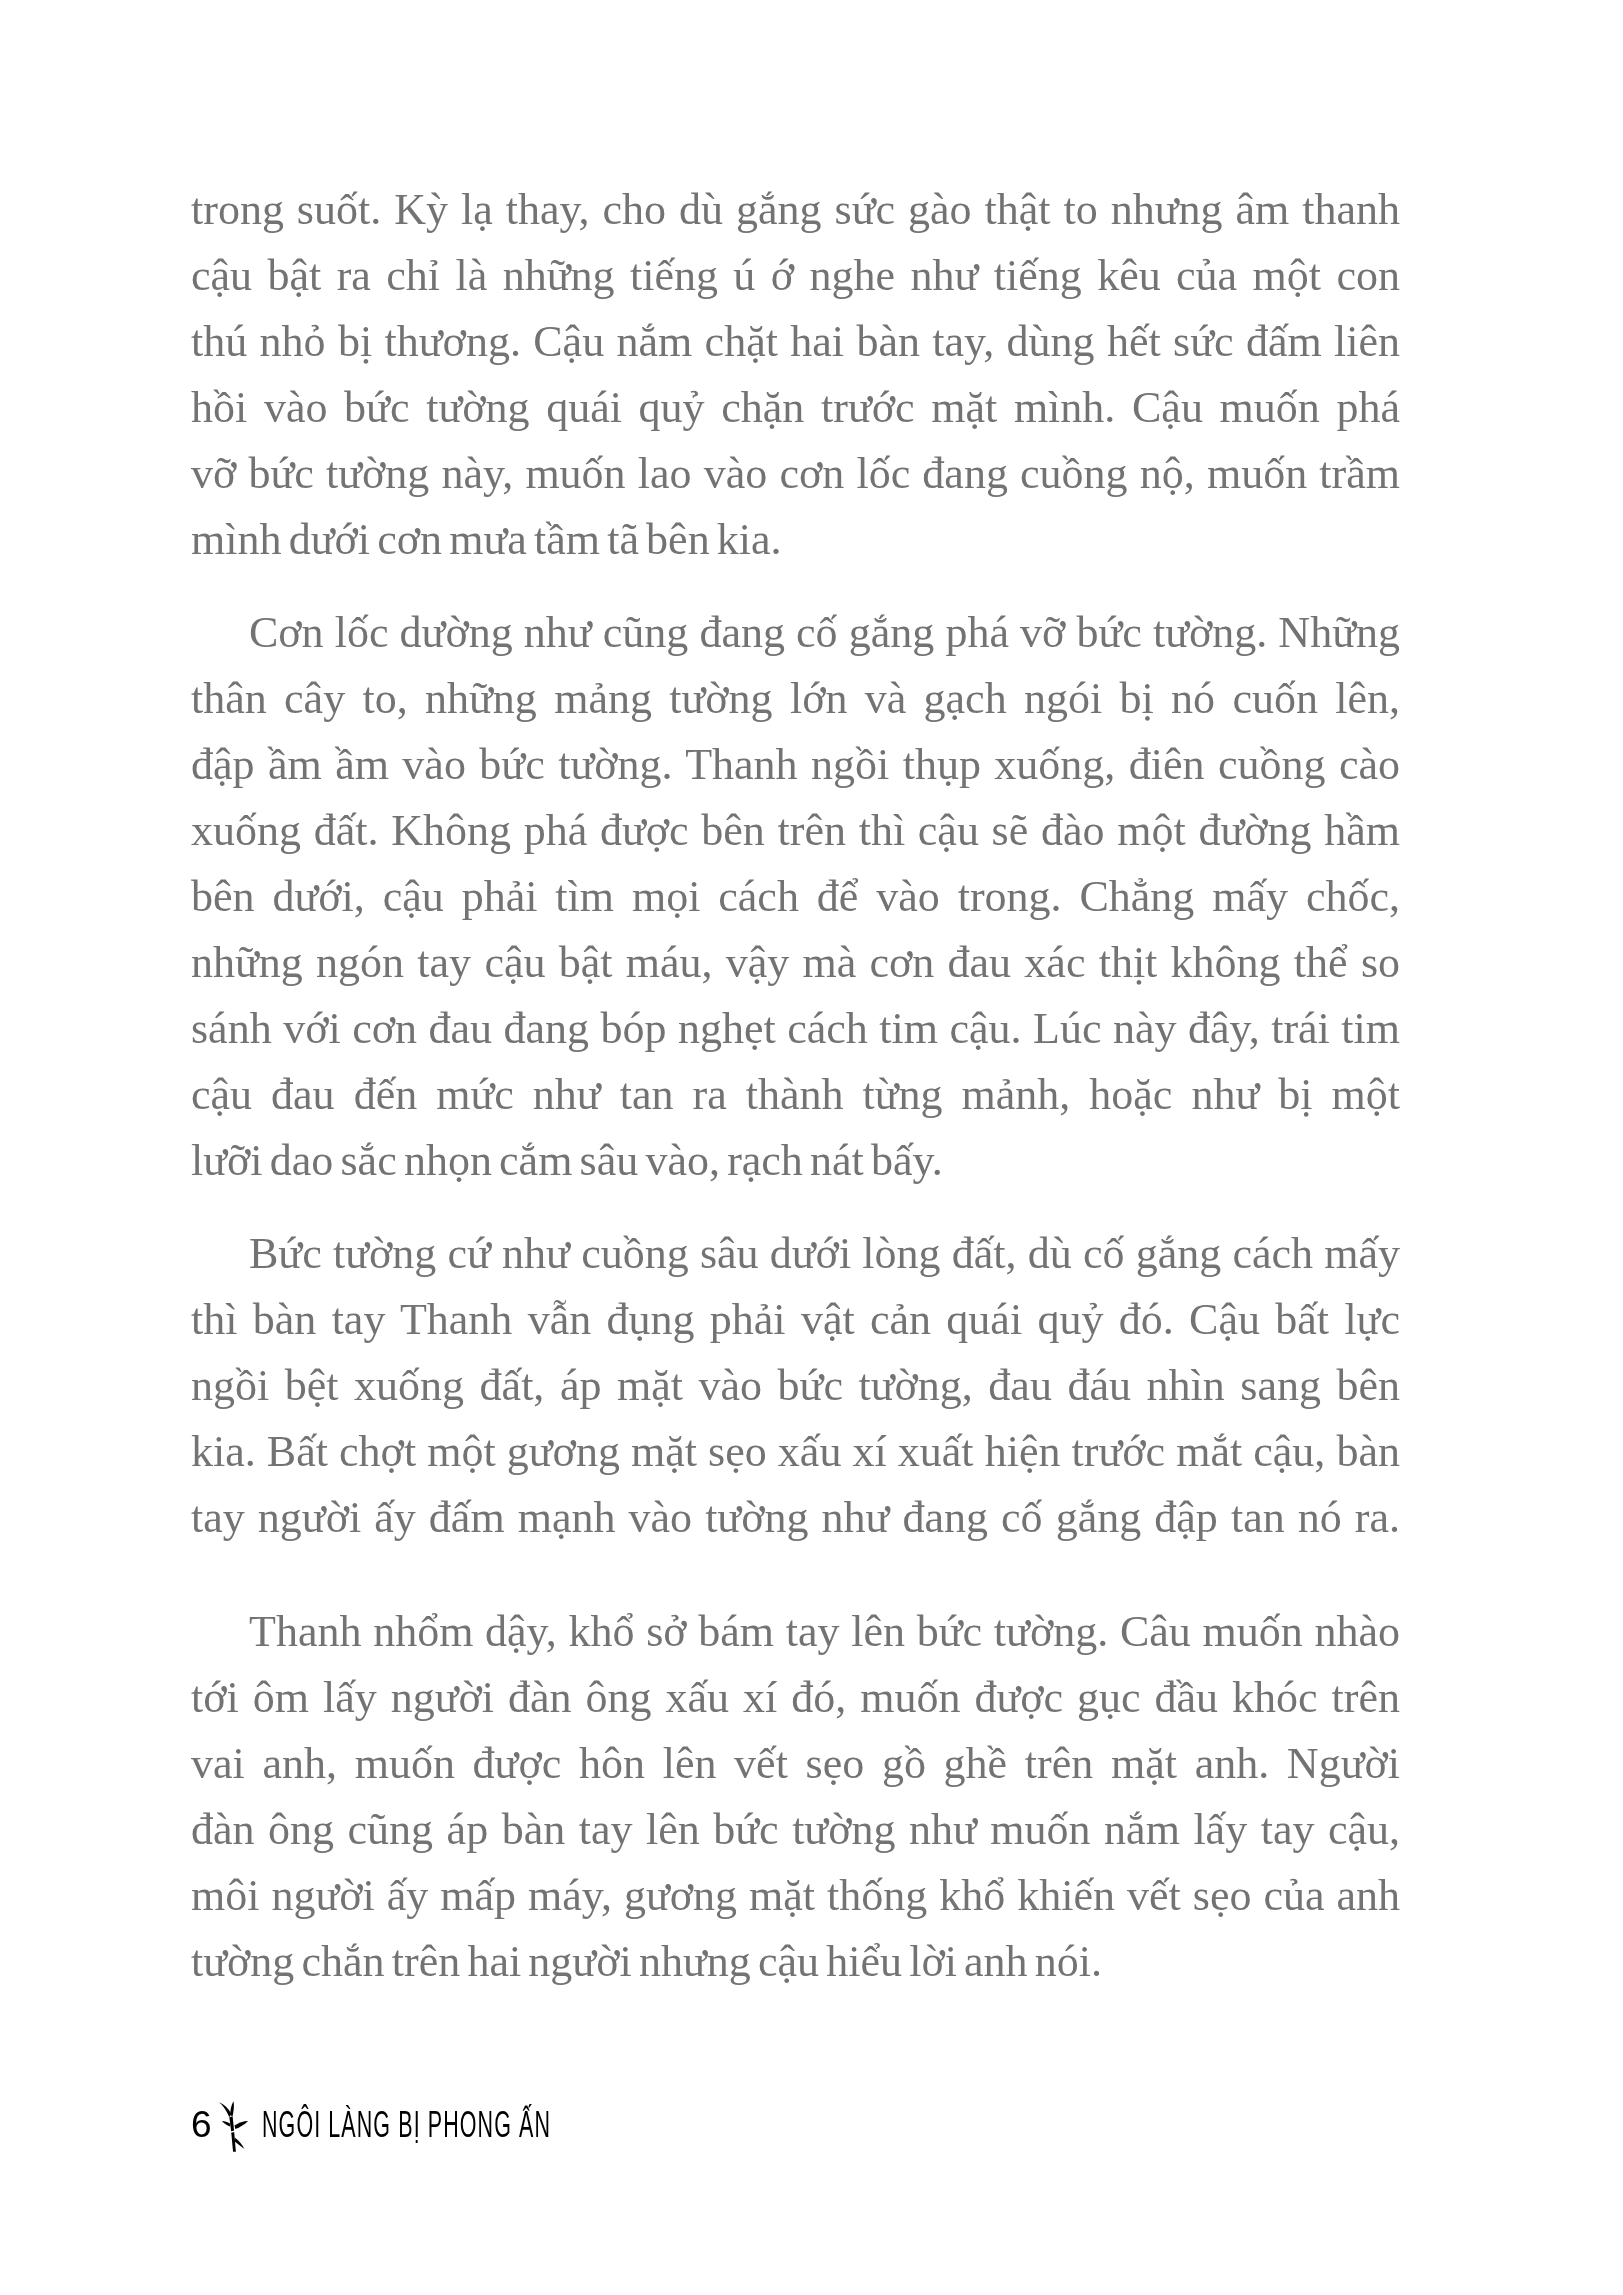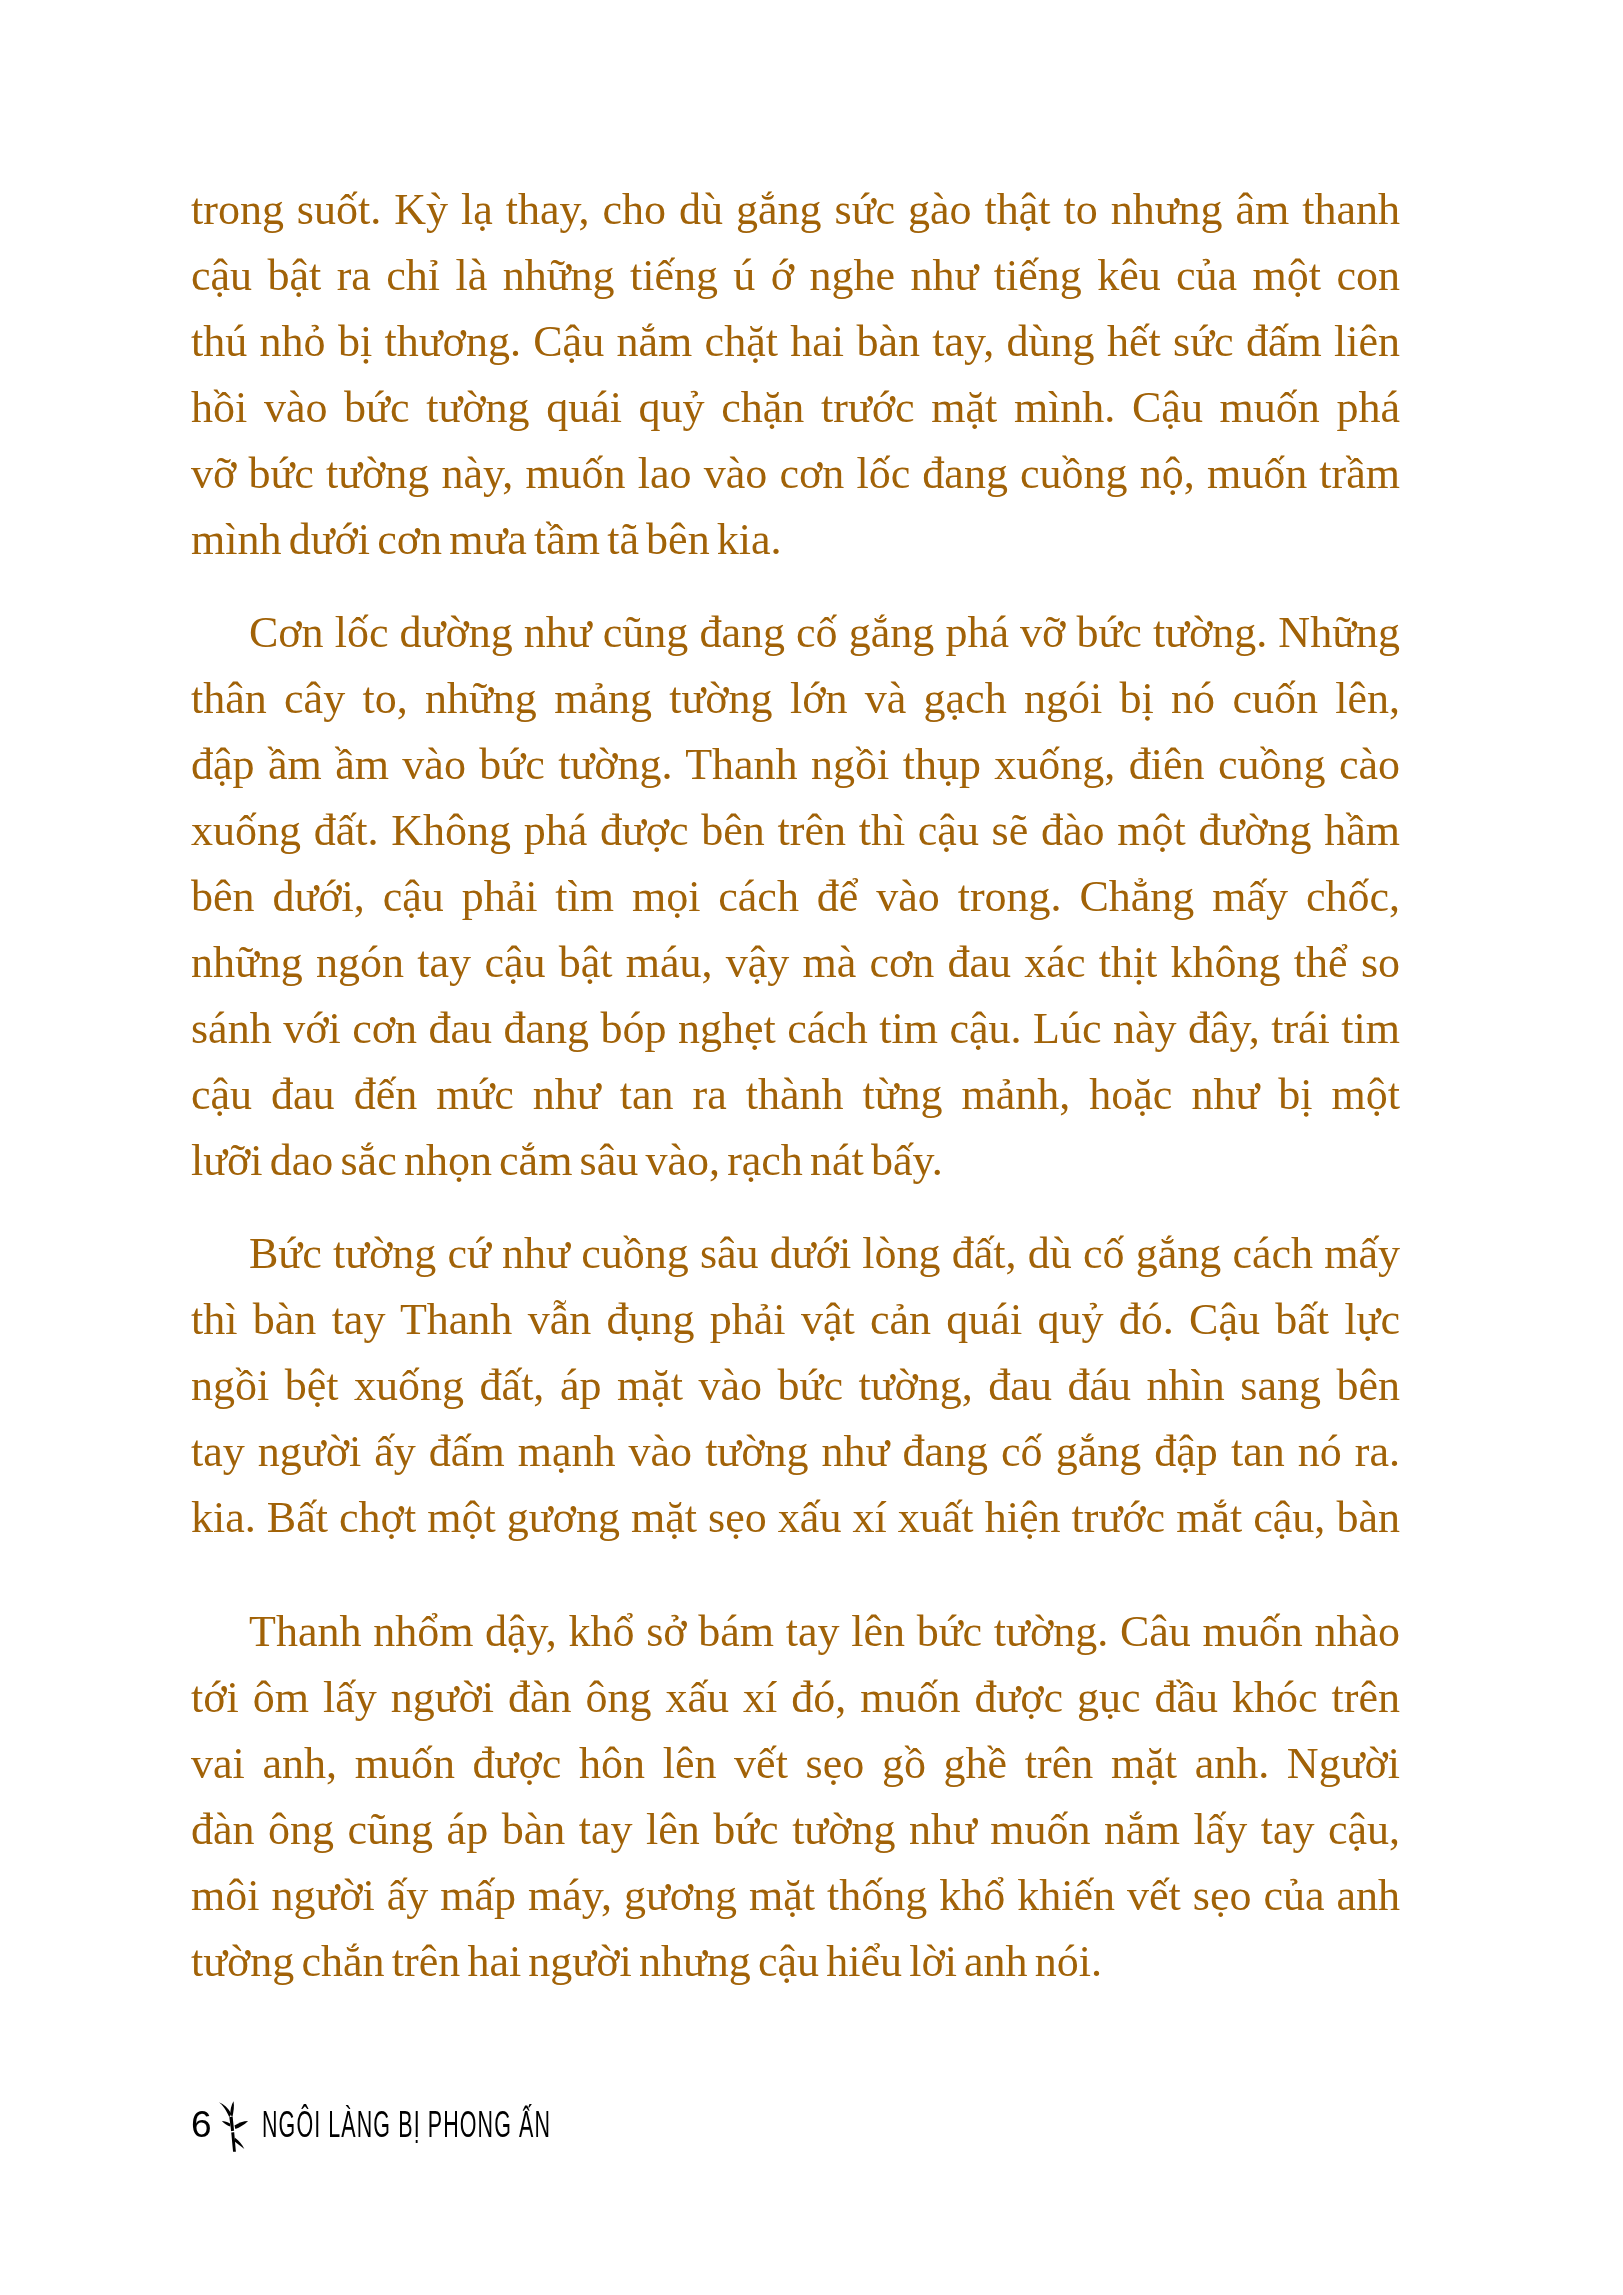--- a/index.html
+++ b/index.html
@@ -24,21 +24,21 @@
     left: 191px;
     top: 177px;
     width: 1209px;
     color: #000000;
   }
   .para {
     margin: 0 0 27px 0;
     font-size: 44px;
     line-height: 66px;
     word-spacing: -3.8px;
-    color: #a16207;
+    color: #737373;
   }
   .para:last-child { margin-bottom: 0; margin-top: 48px; }
   .line {
     height: 66px;
     text-align: justify;
     text-align-last: justify;
     white-space: normal;
   }
   .line.short {
     text-align-last: left;
@@ -101,22 +101,22 @@
         <div class="line">bên dưới, cậu phải tìm mọi cách để vào trong. Chẳng mấy chốc,</div>
         <div class="line">những ngón tay cậu bật máu, vậy mà cơn đau xác thịt không thể so</div>
         <div class="line">sánh với cơn đau đang bóp nghẹt cách tim cậu. Lúc này đây, trái tim</div>
         <div class="line">cậu đau đến mức như tan ra thành từng mảnh, hoặc như bị một</div>
         <div class="line short">lưỡi dao sắc nhọn cắm sâu vào, rạch nát bấy.</div>
       </div>
       <div class="para indent">
         <div class="line">Bức tường cứ như cuồng sâu dưới lòng đất, dù cố gắng cách mấy</div>
         <div class="line">thì bàn tay Thanh vẫn đụng phải vật cản quái quỷ đó. Cậu bất lực</div>
         <div class="line">ngồi bệt xuống đất, áp mặt vào bức tường, đau đáu nhìn sang bên</div>
+        <div class="line">kia. Bất chợt một gương mặt sẹo xấu xí xuất hiện trước mắt cậu, bàn</div>
         <div class="line">tay người ấy đấm mạnh vào tường như đang cố gắng đập tan nó ra.</div>
-        <div class="line">kia. Bất chợt một gương mặt sẹo xấu xí xuất hiện trước mắt cậu, bàn</div>
       </div>
       <div class="para indent">
         <div class="line">Thanh nhổm dậy, khổ sở bám tay lên bức tường. Câu muốn nhào</div>
         <div class="line">tới ôm lấy người đàn ông xấu xí đó, muốn được gục đầu khóc trên</div>
         <div class="line">vai anh, muốn được hôn lên vết sẹo gồ ghề trên mặt anh. Người</div>
         <div class="line">đàn ông cũng áp bàn tay lên bức tường như muốn nắm lấy tay cậu,</div>
         <div class="line">môi người ấy mấp máy, gương mặt thống khổ khiến vết sẹo của anh</div>
         <div class="line short">tường chắn trên hai người nhưng cậu hiểu lời anh nói.</div>
       </div>
     </div>

